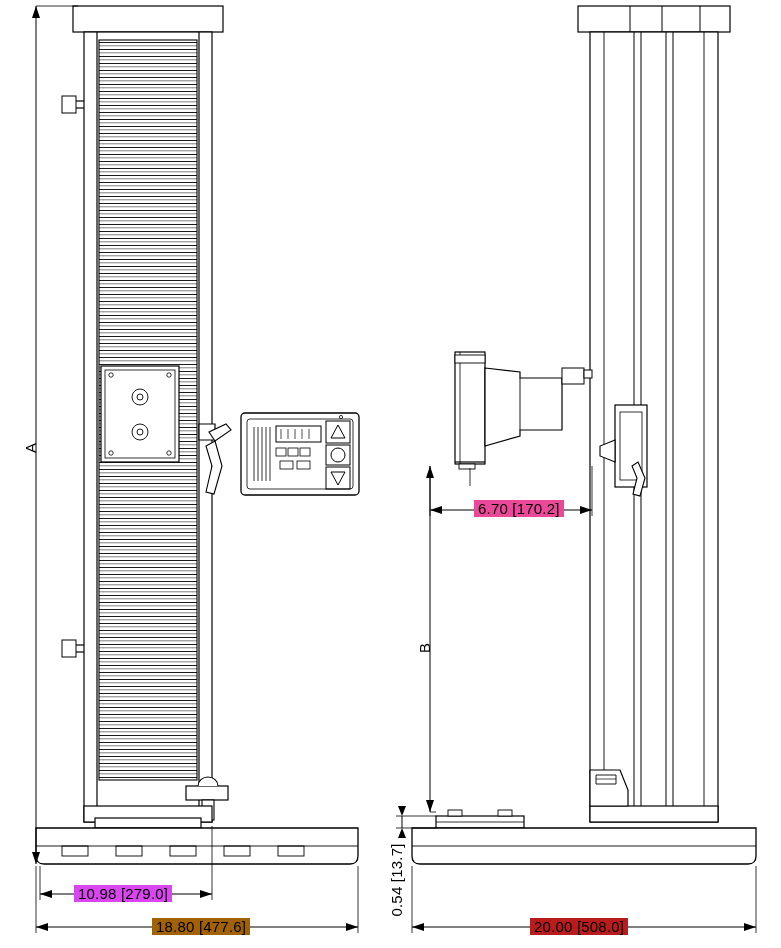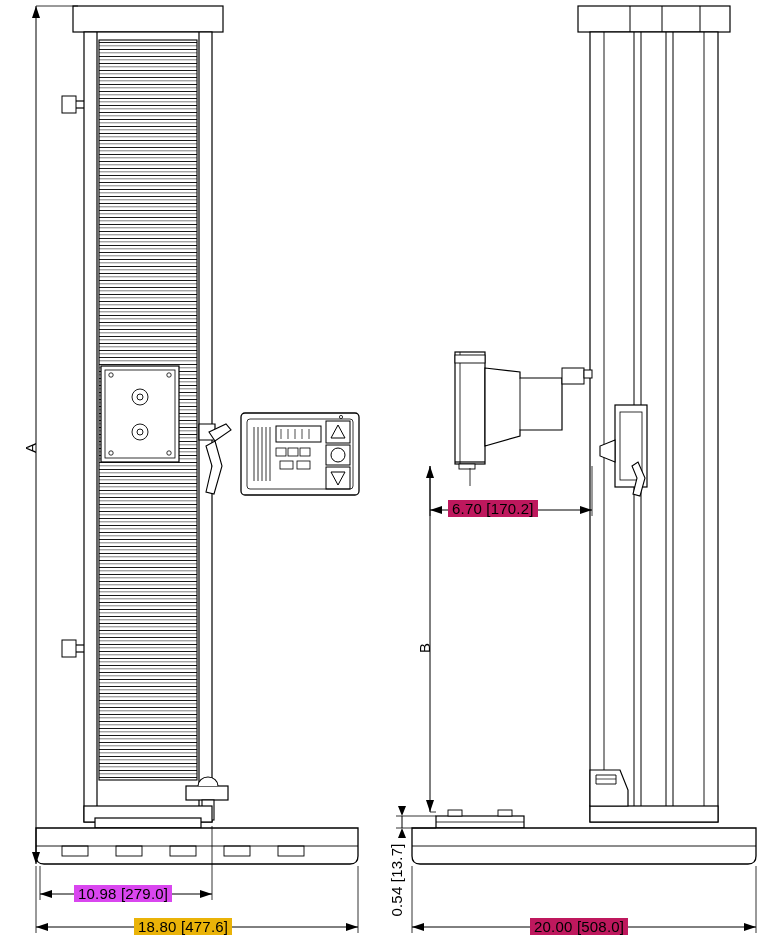--- a/index.html
+++ b/index.html
@@ -229,23 +229,23 @@
       <path d="M756,927 L744,923 L744,931 Z" fill="#000" stroke="none"></path>
       <line x1="412" y1="866" x2="412" y2="933" stroke-width="0.8"></line>
       <line x1="756" y1="866" x2="756" y2="933" stroke-width="0.8"></line>
     </g>
   </svg>
 
   <div class="dimlabel vert" style="left:30px; top:448px; transform: rotate(-90deg) translate(-50%, -50%);">A</div>
 
   <div class="dimlabel" style="left:74px; top:885px; background:#d946ef; padding:0 4px;">10.98 [279.0]</div>
 
-  <div class="dimlabel" style="left:134px; top:918px; background:#eab308; padding:0 4px;">18.80 [477.6]</div>
-
-  <div class="dimlabel" style="left:448px; top:500px; background:#be185d; padding:0 4px;text-align:center;">6.70 [170.2]</div>
+  <div class="dimlabel" style="left:152px; top:918px; background:#a16207; padding:0 4px;">18.80 [477.6]</div>
+
+  <div class="dimlabel" style="left:474px; top:500px; background:#ec4899; padding:0 4px;text-align:center;">6.70 [170.2]</div>
 
   <div class="dimlabel vert" style="left:424px; top:648px; transform: rotate(-90deg) translate(-50%, -50%);">B</div>
 
   <div class="dimlabel vert" style="left:396px; top:880px; transform: rotate(-90deg) translate(-50%, -50%);">0.54 [13.7]</div>
 
-  <div class="dimlabel" style="left:530px; top:918px; background:#be185d; padding:0 4px;">20.00 [508.0]</div>
+  <div class="dimlabel" style="left:530px; top:918px; background:#b91c1c; padding:0 4px;">20.00 [508.0]</div>
 
 </div>
 
 </body></html>

